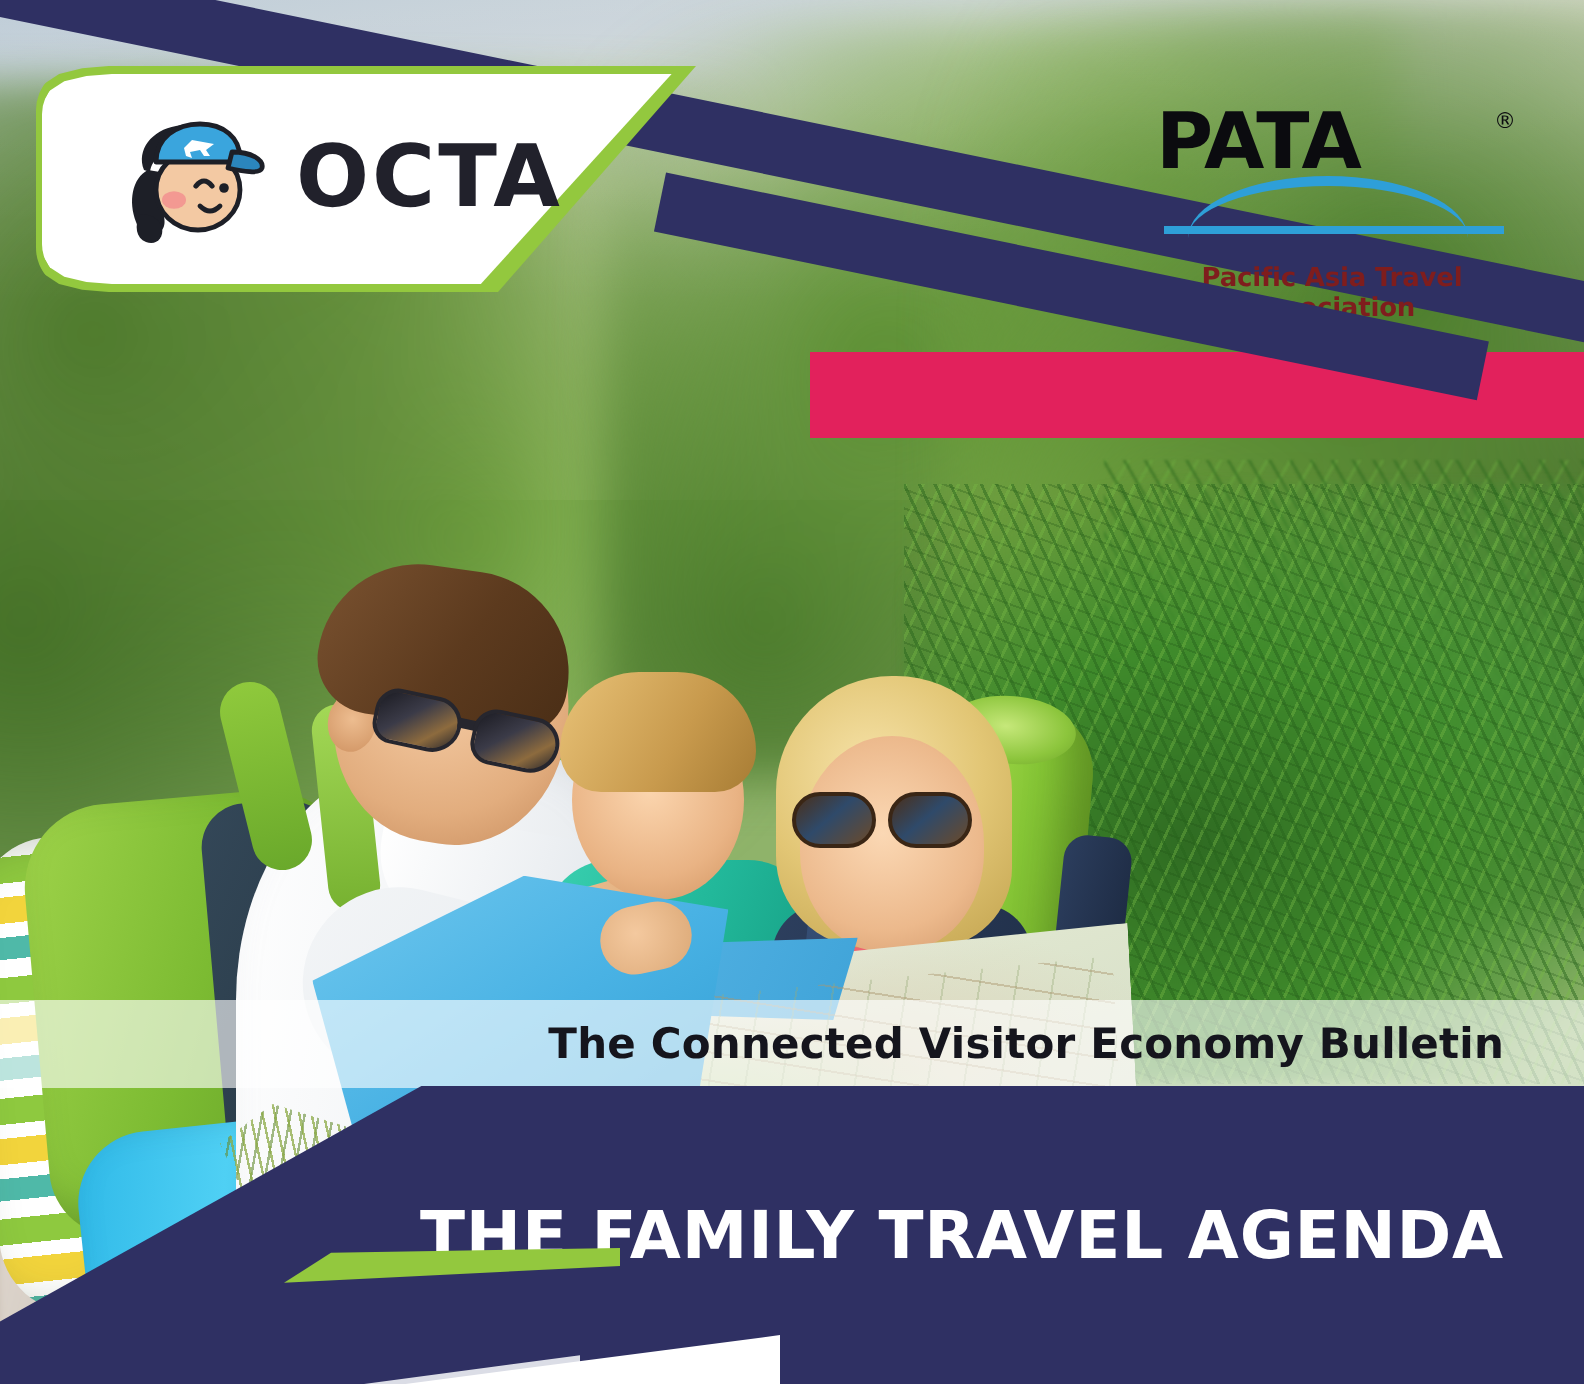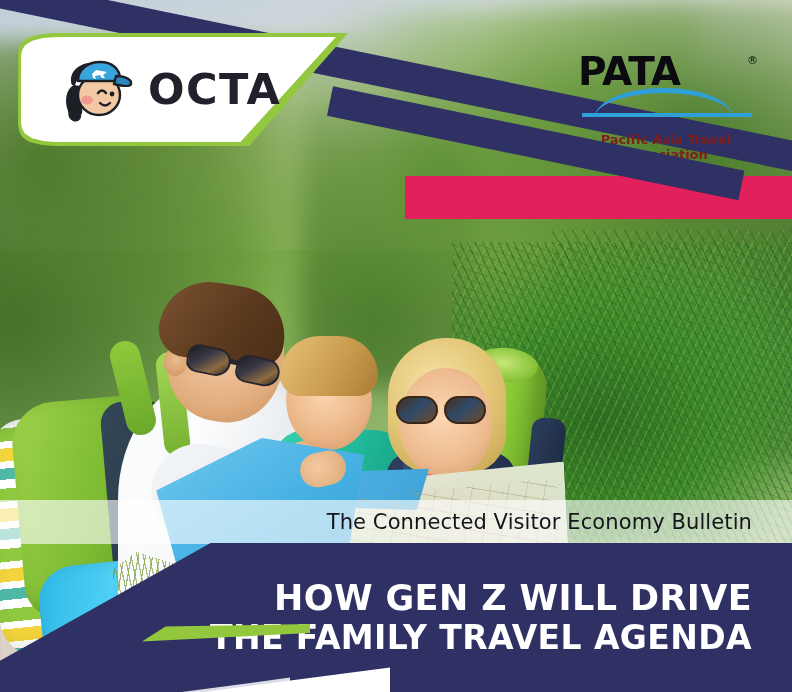--- a/index.html
+++ b/index.html
@@ -451,21 +451,21 @@
     left: 0; top: 500px; width: 792px; height: 44px;
     background: rgba(255,255,255,.62);
   }
   .subtitle-text {
     position: absolute;
     left: 0; top: 500px; width: 792px; height: 44px;
     display: flex; align-items: center; justify-content: flex-end;
     padding-right: 40px;
     box-sizing: border-box;
     font-family: "DejaVu Sans", sans-serif;
-    font-weight: normal;
+    font-weight: bold;
     font-size: 21px;
     color: #15151d;
     letter-spacing: .1px;
   }
 
   
   .title-block {
     position: absolute;
     left: 0; top: 543px; width: 792px; height: 149px;
     background: #2f3063;
@@ -665,21 +665,20 @@
   </div>
 
   <div class="date-band"></div>
   <div class="navy-ribbon-front"></div>
 
   <div class="subtitle-band"></div>
   <div class="subtitle-text">The Connected Visitor Economy Bulletin</div>
 
   <div class="title-block"></div>
   <div class="title-lines">
-    <div class="title-1">HOW GEN Z WILL DRIVE</div>
     <div class="title-2">THE FAMILY TRAVEL AGENDA</div>
   </div>
 
   <div class="green-wedge"></div>
   <div class="white-wedge-2"></div>
   <div class="white-wedge"></div>
 
 </div>
 
 </body></html>

